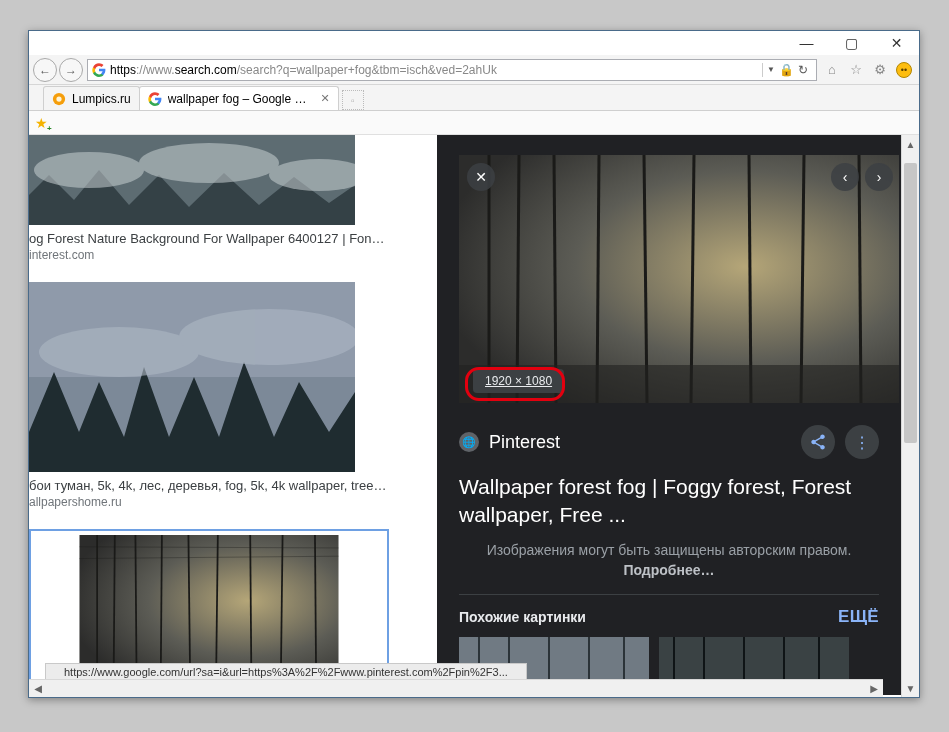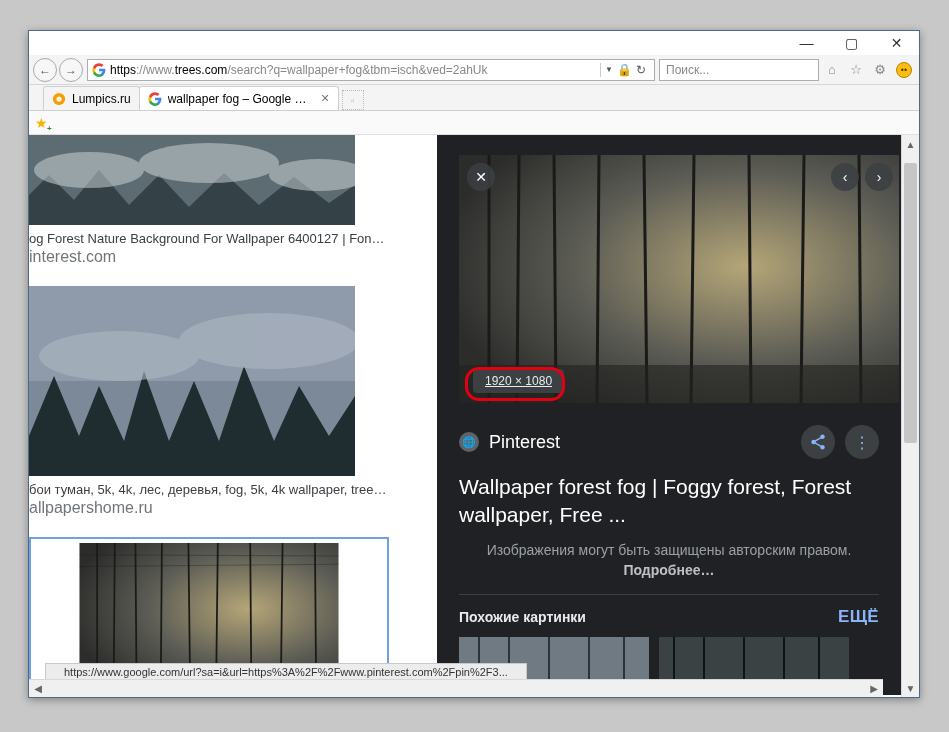--- a/index.html
+++ b/index.html
@@ -40,21 +40,21 @@
 .scroll-v .track { flex:1; position:relative; }
 .scroll-v .thumb { position:absolute; left:2px; right:2px; top:10px; height:280px; background:#c6c6c6; border-radius:2px; }
 .scroll-h { position:absolute; left:0; right:18px; bottom:0; height:18px; background:#f0f0f0; border-top:1px solid #d8d8d8; display:flex; }
 .scroll-h .arr { width:18px; display:flex; align-items:center; justify-content:center; color:#666; font-size:10px; }
 .scroll-h .track { flex:1; }
 
 .left-col { position:absolute; left:0; top:0; width:400px; }
 .thumb-card { margin-bottom: 20px; }
 .thumb-card .img { overflow:hidden; }
 .cap1 { font-size: 13px; color:#3c4043; margin-top:6px; white-space:nowrap; overflow:hidden; text-overflow:ellipsis; width:360px; }
-.cap2 { font-size: 16px; color:#70757a; margin-top:2px; }
+.cap2 { font-size: 12px; color:#70757a; margin-top:2px; }
 .selected { border:2px solid #6ea0e3; padding:4px; margin-top:6px; width:360px;}
 
 .panel { position:absolute; left:408px; top:0; right:0; height:560px; background:#202124; color:#fff; padding:20px 22px 0 22px; }
 .panel .large-img { position:relative; width:440px; height:248px; }
 .pn-btn { position:absolute; width:28px; height:28px; border-radius:50%; background:rgba(60,64,67,.85); display:flex; align-items:center; justify-content:center; color:#fff; font-size:14px; }
 .pn-close { top:8px; left:8px; }
 .pn-prev { top:8px; right:40px; }
 .pn-next { top:8px; right:6px; }
 
 .dim-badge { position:absolute; left:14px; bottom:10px; padding:5px 12px; background:#3c4043; border-radius:4px; font-size:12px; color:#e8eaed;text-decoration:underline; }
@@ -92,29 +92,28 @@
     <div class="nav-circle">←</div>
     <div class="nav-circle">→</div>
     <div class="urlbar">
       <svg class="g" viewBox="0 0 24 24">
           <path fill="#4285F4" d="M23 12.2c0-.8-.1-1.5-.2-2.2H12v4.2h6.2c-.3 1.4-1.1 2.6-2.3 3.4v2.8h3.7c2.2-2 3.4-5 3.4-8.2z"></path>
           <path fill="#34A853" d="M12 24c3.1 0 5.7-1 7.6-2.8l-3.7-2.8c-1 .7-2.4 1.1-3.9 1.1-3 0-5.5-2-6.4-4.8H1.8v3C3.7 21.3 7.5 24 12 24z"></path>
           <path fill="#FBBC05" d="M5.6 14.7c-.2-.7-.4-1.5-.4-2.2s.1-1.5.4-2.2V7.3H1.8C1 8.9.5 10.7.5 12.5s.5 3.6 1.3 5.2l3.8-3z"></path>
           <path fill="#EA4335" d="M12 5.2c1.7 0 3.2.6 4.4 1.7l3.3-3.3C17.7 1.7 15.1.5 12 .5 7.5.5 3.7 3.2 1.8 7.3l3.8 3c.9-2.8 3.4-5.1 6.4-5.1z"></path>
         </svg>
       <span class="url-text">
-        <span>https</span><span class="url-dim">://www.</span><span>trees.com</span><span class="url-dim">/search?q=wallpaper+fog&amp;tbm=isch&amp;ved=2ahUk</span>
+        <span>https</span><span class="url-dim">://www.</span><span>search.com</span><span class="url-dim">/search?q=wallpaper+fog&amp;tbm=isch&amp;ved=2ahUk</span>
       </span>
       <span class="url-sec">
         <span style="font-size:8px">▼</span>
         <span>🔒</span>
         <span>↻</span>
       </span>
     </div>
-    <div class="searchbox">Поиск...</div>
     <div class="tool-icon">⌂</div>
     <div class="tool-icon">☆</div>
     <div class="tool-icon">⚙</div>
     <div class="tool-icon">
         <div class="smile">••</div>
       </div>
   </div>
 
   <div class="tabstrip">
     <div class="tab">

